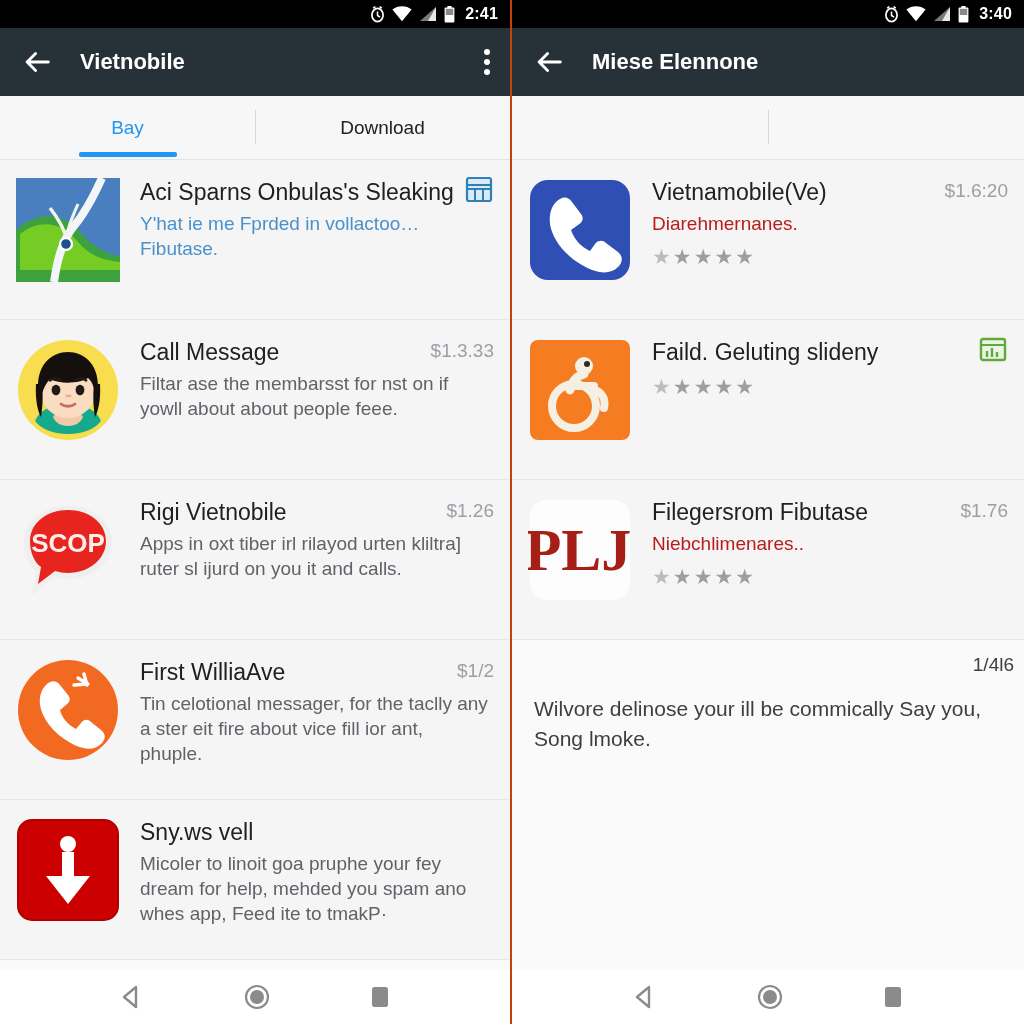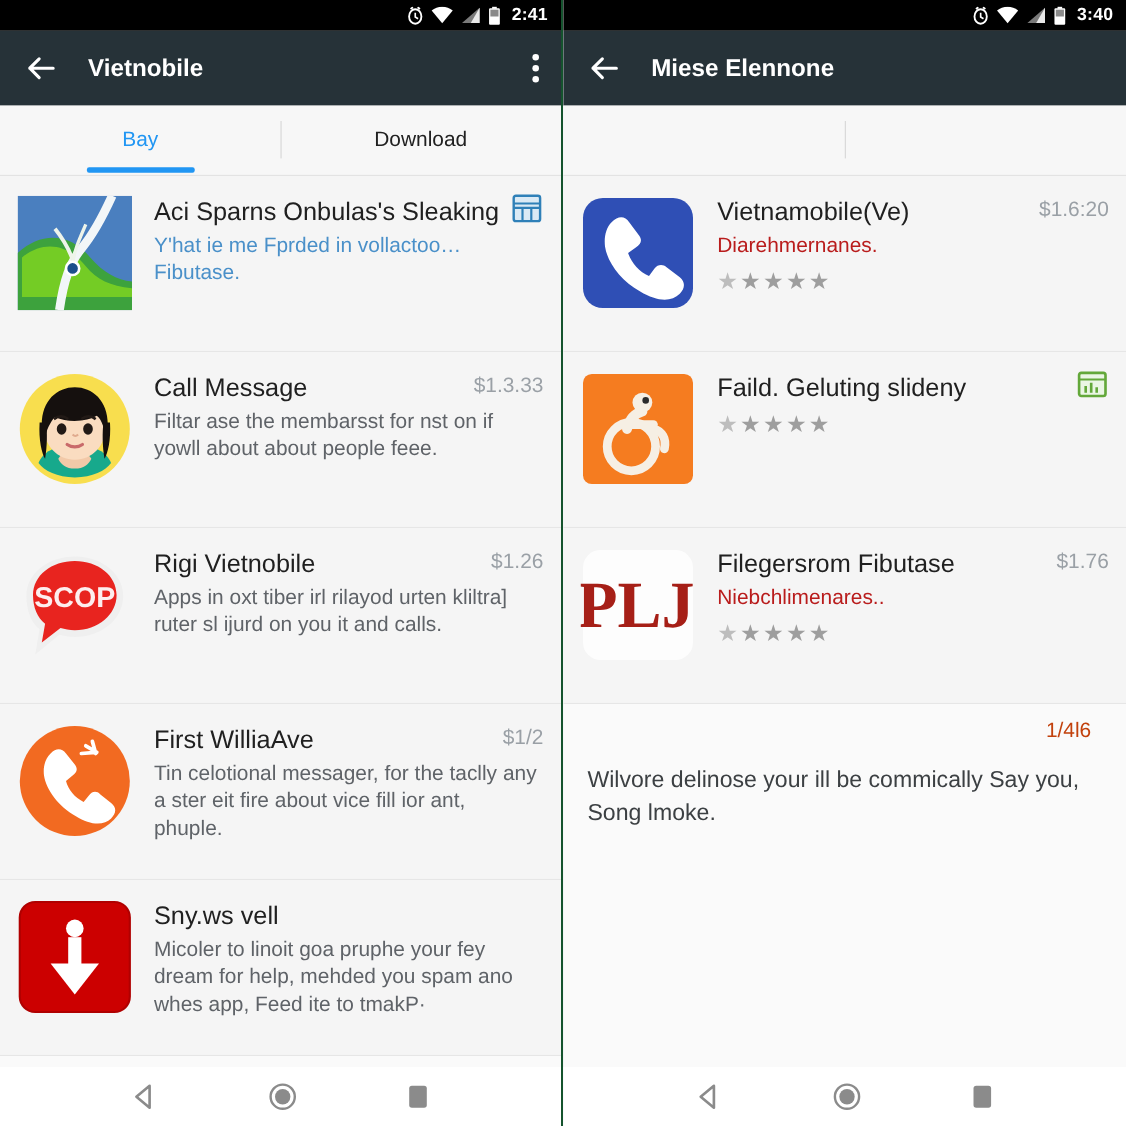--- a/index.html
+++ b/index.html
@@ -10,21 +10,21 @@
     overflow: hidden;
   }
   .screens { display: flex; width: 1024px; height: 1024px; }
   .panel {
     width: 512px; height: 1024px;
     position: relative;
     background: #fafafa;
     display: flex; flex-direction: column;
     overflow: hidden;
   }
-  .panel.left { border-right: 2px solid #14532d; }
+  .panel.left { border-right: 2px solid #c2410c; }
 
   
   .statusbar {
     height: 28px; background: #000000;
     display: flex; align-items: center; justify-content: flex-end;
     padding-right: 12px; gap: 7px; flex: 0 0 28px;
   }
   .sb-icon { display: block; }
   .sb-time {
     color: #ffffff; font-size: 16px; font-weight: bold;
@@ -113,22 +113,22 @@
   .stars { margin-top: 10px; display: flex; gap: 2px; }
   .stars span { color: #9e9e9e; font-size: 21px; line-height: 1; }
   .stars span:first-child { color: #bdbdbd; }
 
   
   .notice {
     background: #fafafa; padding: 16px 22px 26px 22px;
     position: relative; min-height: 150px;
   }
   .notice-count {
-    position: absolute; top: 14px; right: 32px;
-    font-size: 19px; color: #c2410c; text-align: right;
+    position: absolute; top: 14px; right: 10px;
+    font-size: 19px; color: #404040; text-align: right;
   }
   .notice-text {
     margin-top: 38px;
     font-size: 21px; color: #3c4043; line-height: 1.42;
   }
   .filler { flex: 1 1 auto; background: #fafafa; }
 
   
   .navbar {
     height: 54px; flex: 0 0 54px;

